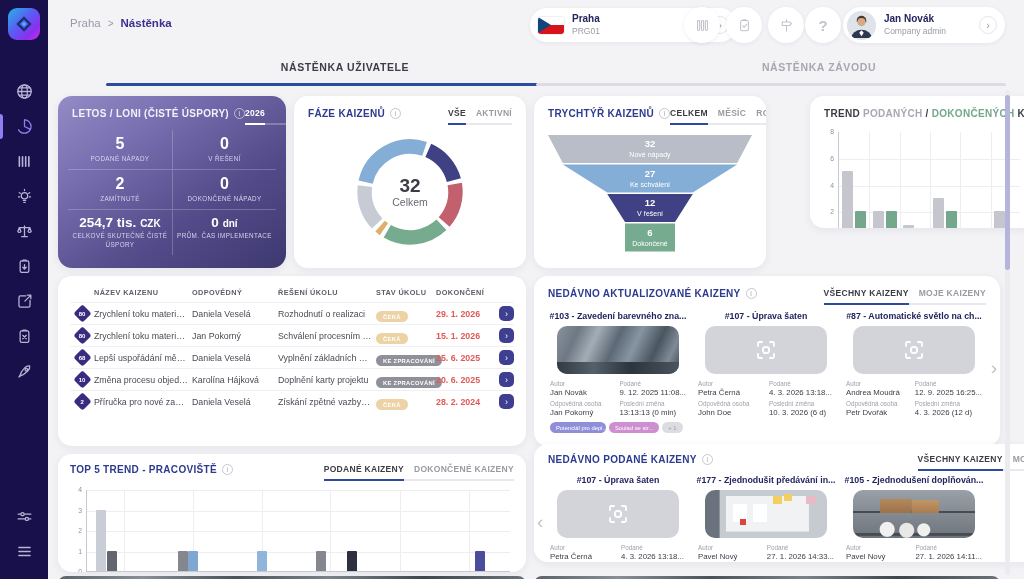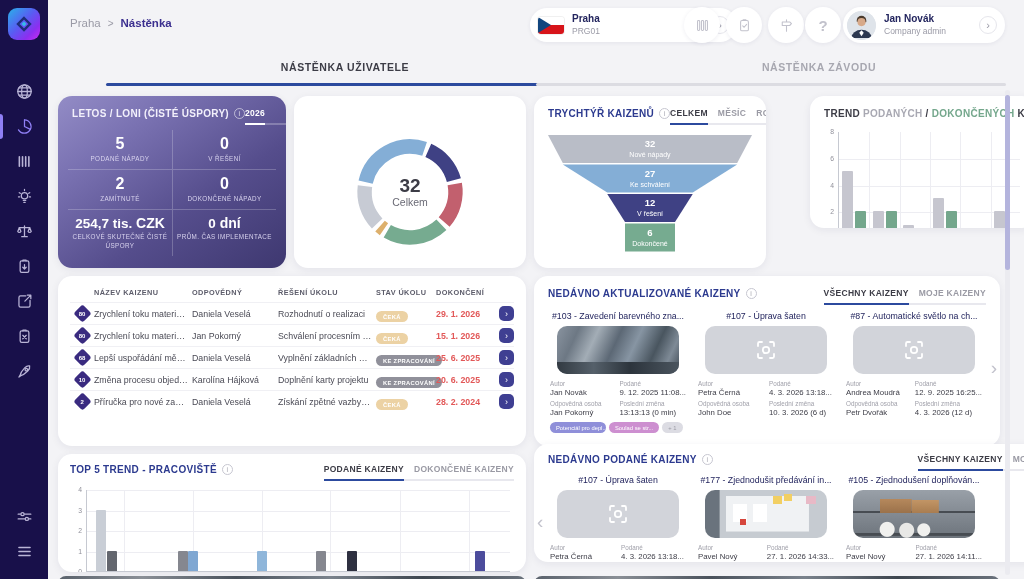--- a/index.html
+++ b/index.html
@@ -58,21 +58,21 @@
   .purple-card .info-icon{border-color:rgba(255,255,255,.55);color:rgba(255,255,255,.8)}
   .pc-tabs{display:flex;gap:23px;border-bottom:2px solid rgba(255,255,255,.25)}
   .pc-tabs .tab{color:#cfc9e8;border-bottom:2px solid transparent}
   .pc-tabs .tab.active{color:#fff;border-bottom-color:#fff}
   .pc-grid{display:grid;grid-template-columns:1fr 1fr;margin:5px 10px 0}
   .pc-cell{text-align:center;padding:6px 4px 5px}
   .pc-cell:nth-child(n+3){border-top:1px solid rgba(255,255,255,.22)}
   .pc-cell:nth-child(even){border-left:1px solid rgba(255,255,255,.22)}
   .pc-value{font-size:16px;font-weight:bold;color:#fff;line-height:1}
   .pc-value-sm{font-size:13.5px}
-  .pc-unit{font-size:14px;font-weight:bold;color:#fff}
+  .pc-unit{font-size:10px;font-weight:bold;color:#fff}
   .pc-label{font-size:6.3px;color:#d8d3ee;letter-spacing:.4px;margin-top:3px;line-height:1.4}
 
   
   .donut-wrap{position:absolute;left:58px;top:38px;width:116px;height:116px}
   .donut-center{position:absolute;inset:0;display:flex;flex-direction:column;align-items:center;justify-content:center}
   .donut-total{font-size:19px;font-weight:bold;color:#3c3c46;line-height:1.1}
   .donut-label{font-size:10.5px;color:#6a6a75}
 
   
   .funnel-wrap{position:absolute;left:6px;top:38px;width:220px;height:122px}
@@ -100,21 +100,21 @@
   .status-pill{display:inline-block;font-size:5.8px;font-weight:bold;color:#fff;letter-spacing:.3px;padding:2.5px 7px;border-radius:8px;white-space:nowrap}
   .status-waiting{background:#ecd2a4}
   .status-todo{background:#90909a}
   .date-red{color:#e25858;font-weight:bold}
   .row-btn{width:15px;height:15px;border-radius:5px;background:#3f3f92;color:#fff;display:flex;align-items:center;justify-content:center;font-size:9px;cursor:pointer}
   .row-btn::after{content:"›"}
 
   
   .kcards{display:flex;gap:8px;padding:6px 14px 0}
   .kcard{width:140px;flex:none;cursor:pointer}
-  .kc-title{font-size:8.8px;font-weight:normal;color:#23255e;text-align:center;white-space:nowrap;overflow:hidden;text-overflow:ellipsis}
+  .kc-title{font-size:8.8px;font-weight:bold;color:#23255e;text-align:center;white-space:nowrap;overflow:hidden;text-overflow:ellipsis}
   .kc-img{height:48px;border-radius:10px;margin:5px 9px 6px;position:relative;overflow:hidden;background:#d2d4da}
   .kc-img.placeholder{display:flex;align-items:center;justify-content:center}
   .kc-fields{display:grid;grid-template-columns:1fr 1fr;gap:3px 6px;padding:0 2px}
   .kc-label{font-size:6.3px;color:#a0a0aa;margin-bottom:1px}
   .kc-value{font-size:7.8px;color:#3c3c46;white-space:nowrap;overflow:hidden;text-overflow:ellipsis}
   .kc-tags{display:flex;gap:3px;margin-top:5px;padding:0 2px}
   .tag{font-size:5.8px;color:#fff;padding:2.5px 6px;border-radius:8px;white-space:nowrap;overflow:hidden;max-width:56px}
   .tag-1{background:#8f8fd9}.tag-2{background:#cd8fd0}.tag-plus{background:#dcdce3;color:#9a9aa4}
   .carousel-chev{position:absolute;font-size:19px;color:#c2c2cc;cursor:pointer;line-height:1}
 
@@ -329,20 +329,30 @@
         <div class="pc-label">CELKOVÉ SKUTEČNÉ ČISTÉ ÚSPORY</div>
       </div>
     <div class="pc-cell">
         <div class="pc-value pc-value-sm"><span>0</span> <span class="pc-unit">dní</span></div>
         <div class="pc-label">PRŮM. ČAS IMPLEMENTACE</div>
       </div>
   </div>
 </section>
 
 <section class="card" style="left:294px;top:96px;width:232px;height:172px">
+  <div class="card-head">
+    <div class="card-title">
+        <span>FÁZE KAIZENŮ</span>
+        <span class="info-icon"></span>
+      </div>
+    <div class="tabs">
+      <span class="tab active">VŠE</span>
+      <span class="tab">AKTIVNÍ</span>
+    </div>
+  </div>
   <div class="donut-wrap">
     <svg id="donut-svg" width="116" height="116" viewBox="0 0 120 120">
         <path d="M 14.11 49.83 A 47 47 0 0 1 75.11 15.49" stroke="#84aed6" stroke-width="15" fill="none"></path>
         <path d="M 78.93 16.98 A 47 47 0 0 1 105.40 47.84" stroke="#3f4184" stroke-width="15" fill="none"></path>
         <path d="M 106.29 51.84 A 47 47 0 0 1 95.34 90.99" stroke="#c2606e" stroke-width="15" fill="none"></path>
         <path d="M 92.50 93.95 A 47 47 0 0 1 36.50 100.70" stroke="#76ab90" stroke-width="15" fill="none"></path>
         <path d="M 33.04 98.50 A 47 47 0 0 1 29.01 95.34" stroke="#ddb06c" stroke-width="15" fill="none"></path>
         <path d="M 26.05 92.50 A 47 47 0 0 1 13.40 53.87" stroke="#c7cbd4" stroke-width="15" fill="none"></path>
       </svg>
     <div class="donut-center">

